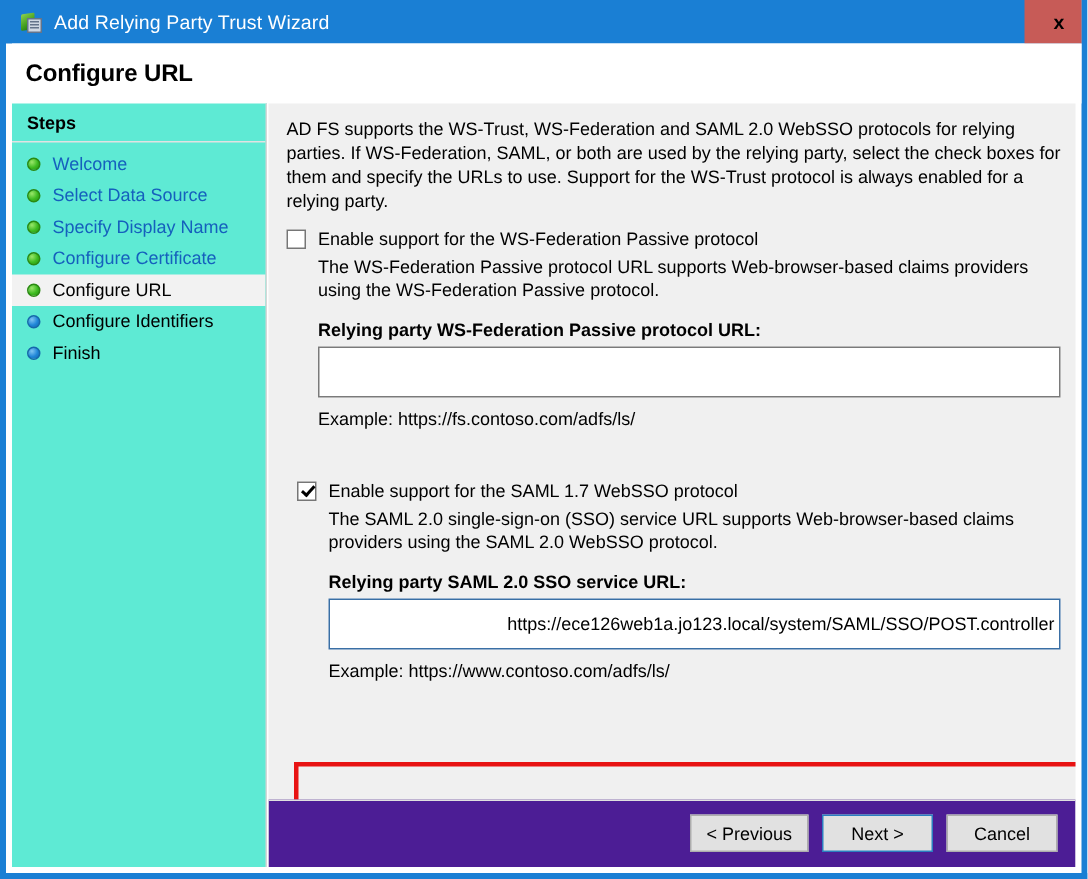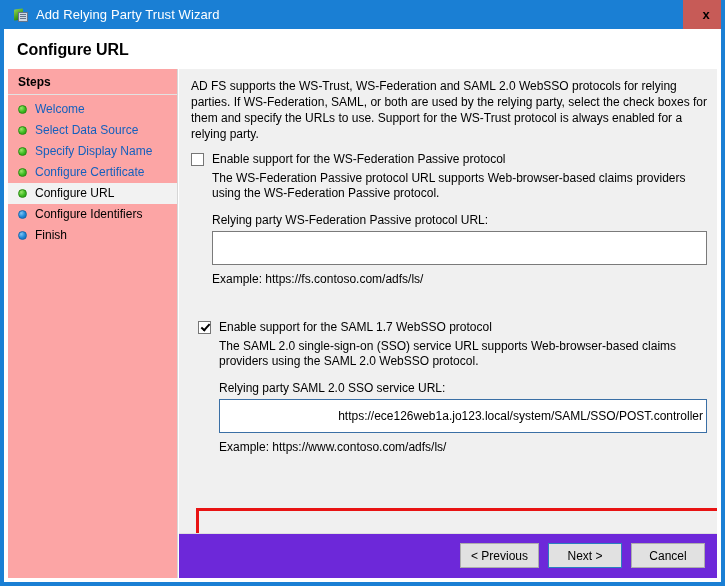--- a/index.html
+++ b/index.html
@@ -107,21 +107,21 @@
     letter-spacing: -0.1px;
   }
 
   
   .sidebar {
     position: absolute;
     left: 4px;
     top: 69px;
     width: 170px;
     bottom: 4px;
-    background: #fca5a5;
+    background: #5eead4;
     border-right: 1px solid #d6d6d6;
     box-sizing: border-box;
     overflow: hidden;
   }
   .sidebar-heading {
     font-weight: bold;
     font-size: 12px;
     padding: 6px 0 5px 10px;
     color: #000000;
   }
@@ -232,20 +232,21 @@
   }
   .desc {
     font-size: 12px;
     line-height: 15px;
     margin: 2px 0 12px 0;
     width: 500px;
   }
   .field-label {
     font-size: 12px;
     margin-bottom: 4px;
+    font-weight: bold;
   }
   .text-input {
     width: 100%;
     max-width: 508px;
     height: 21px;
     box-sizing: border-box;
     border: 1px solid #7a7a7a;
     background: #ffffff;
     font-family: "Liberation Sans", sans-serif;
     font-size: 12px;
@@ -279,21 +280,21 @@
     margin-top: 26px;
     padding: 8px 0 0 7px;
   }
 
   
   .footer {
     position: absolute;
     left: 0; right: 0;
     bottom: 0;
     height: 45px;
-    background: #6d28d9;
+    background: #4c1d95;
     border-top: 1px solid #dfdfdf;
     box-sizing: border-box;
   }
   .footer-inner {
     position: absolute;
     right: 12px;
     top: 9px;
     display: flex;
     gap: 9px;
   }

